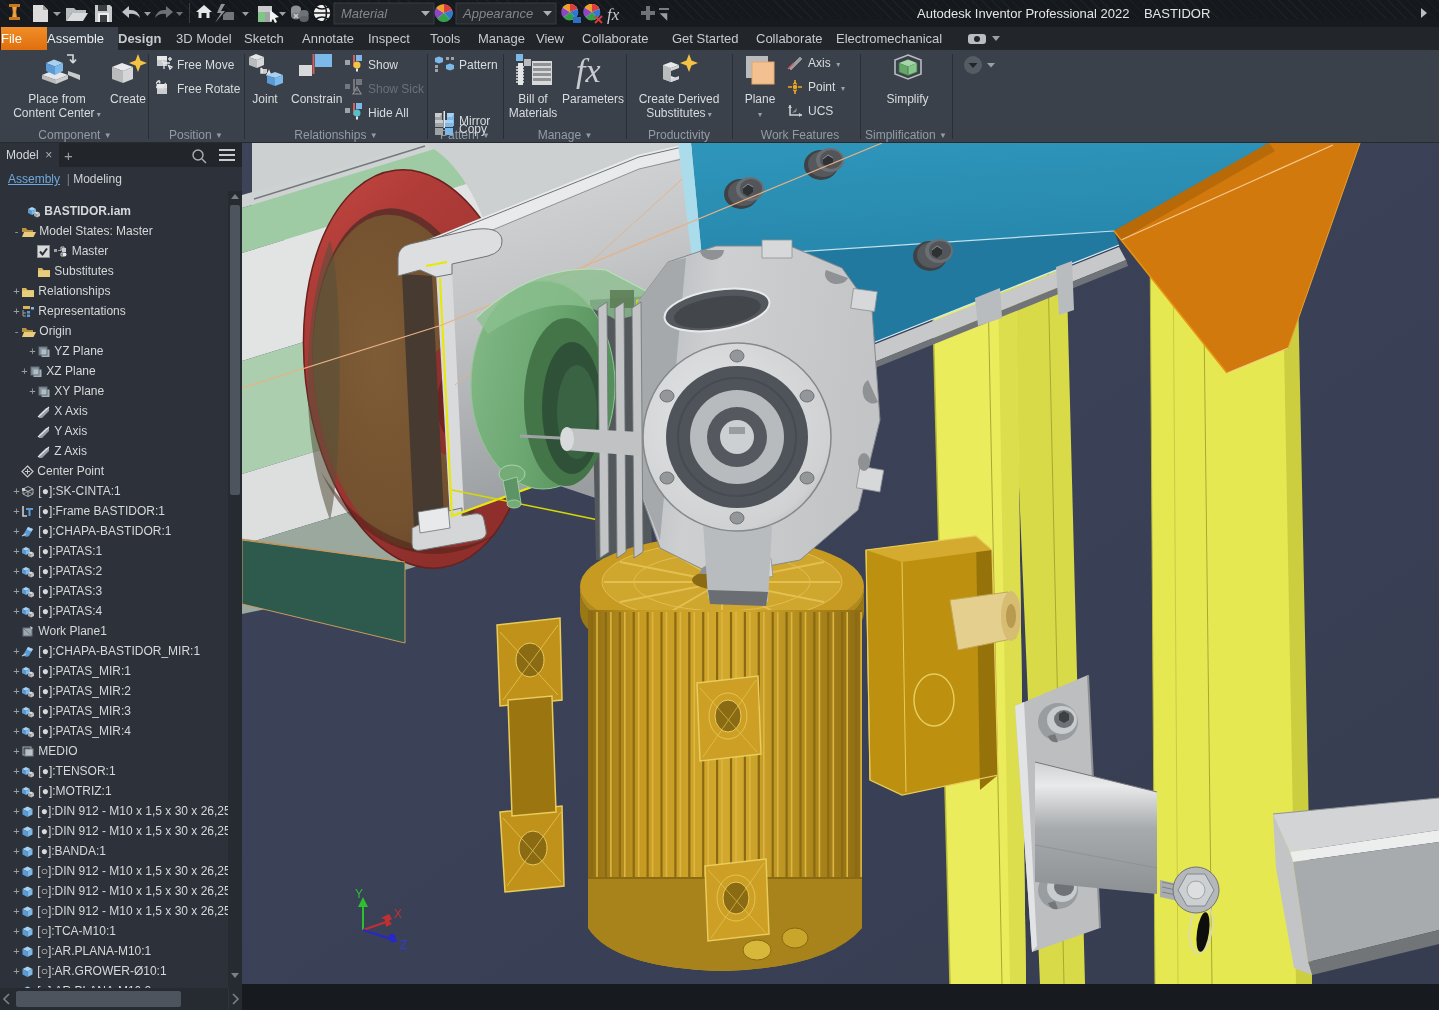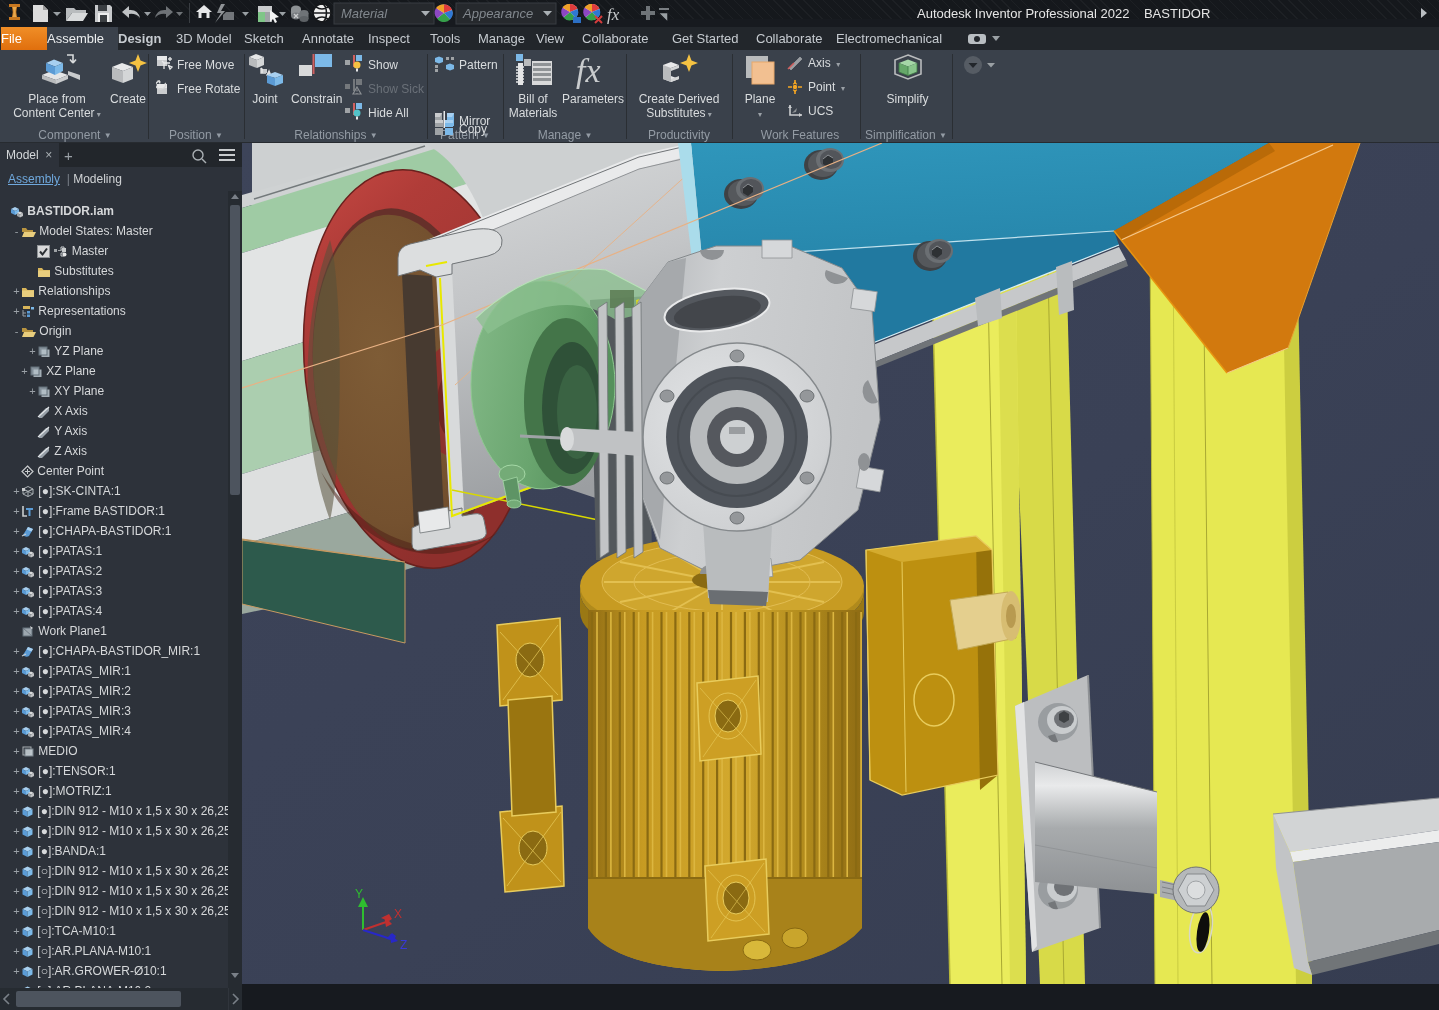--- a/index.html
+++ b/index.html
@@ -389,21 +389,21 @@
 
       <text x="64" y="18" font-size="15" fill="#9aa0a6" font-family="Liberation Sans">+</text>
       <circle cx="198" cy="12" r="5" fill="none" stroke="#aab0b4" stroke-width="1.4"></circle>
           <path d="M202 16 l4 4" stroke="#aab0b4" stroke-width="1.4"></path>
       <path d="M219 7 h16 M219 12 h16 M219 17 h16" stroke="#c9ccce" stroke-width="2.2"></path>
     </svg>
   </div>
     <div id="btab-model">Model&nbsp;&nbsp;<span style="color:#aab0b4">×</span></div>
     <div id="bsub"><span style="color:#6fa8dc;text-decoration:underline;margin-left:8px">Assembly</span><span style="color:#7a8088">&nbsp; | </span><span style="color:#d0d3d5">Modeling</span></div>
     <div class="tree" id="tree">
-<div class="trow" style="top:10px;padding-left:1px"><span class="exp">&nbsp;</span><svg width="14" height="13" viewBox="0 0 14 13">
+<div class="trow" style="top:10px;padding-left:18px"><span class="exp">&nbsp;</span><svg width="14" height="13" viewBox="0 0 14 13">
             <path d="M1 4 L5 2 L9 4 L5 6 z" fill="#a8d0f0"></path>
             <path d="M1 4 v4 L5 10 V6 z" fill="#5b9bd5"></path>
             <path d="M9 4 v4 L5 10 V6 z" fill="#7cb9e8"></path>
             <path d="M7 8 l3 -1.5 l3 1.5 l-3 1.5 z" fill="#d8d9da"></path>
             <path d="M7 8 v3 l3 1.5 v-3 z" fill="#9fa3a6"></path>
             <path d="M13 8 v3 l-3 1.5 v-3 z" fill="#c0c2c4"></path>
           </svg> <span class="lbl"><b>BASTIDOR.iam</b></span></div>
 <div class="trow" style="top:30px;padding-left:12px"><span class="exp">-</span><svg width="15" height="12" viewBox="0 0 15 12">
             <path d="M1 2 h4 l1.5 2 H12 v2 H1 z" fill="#b89440"></path>
             <path d="M3 6 h12 l-2.5 5 H1 z" fill="#e8cd7d"></path>

